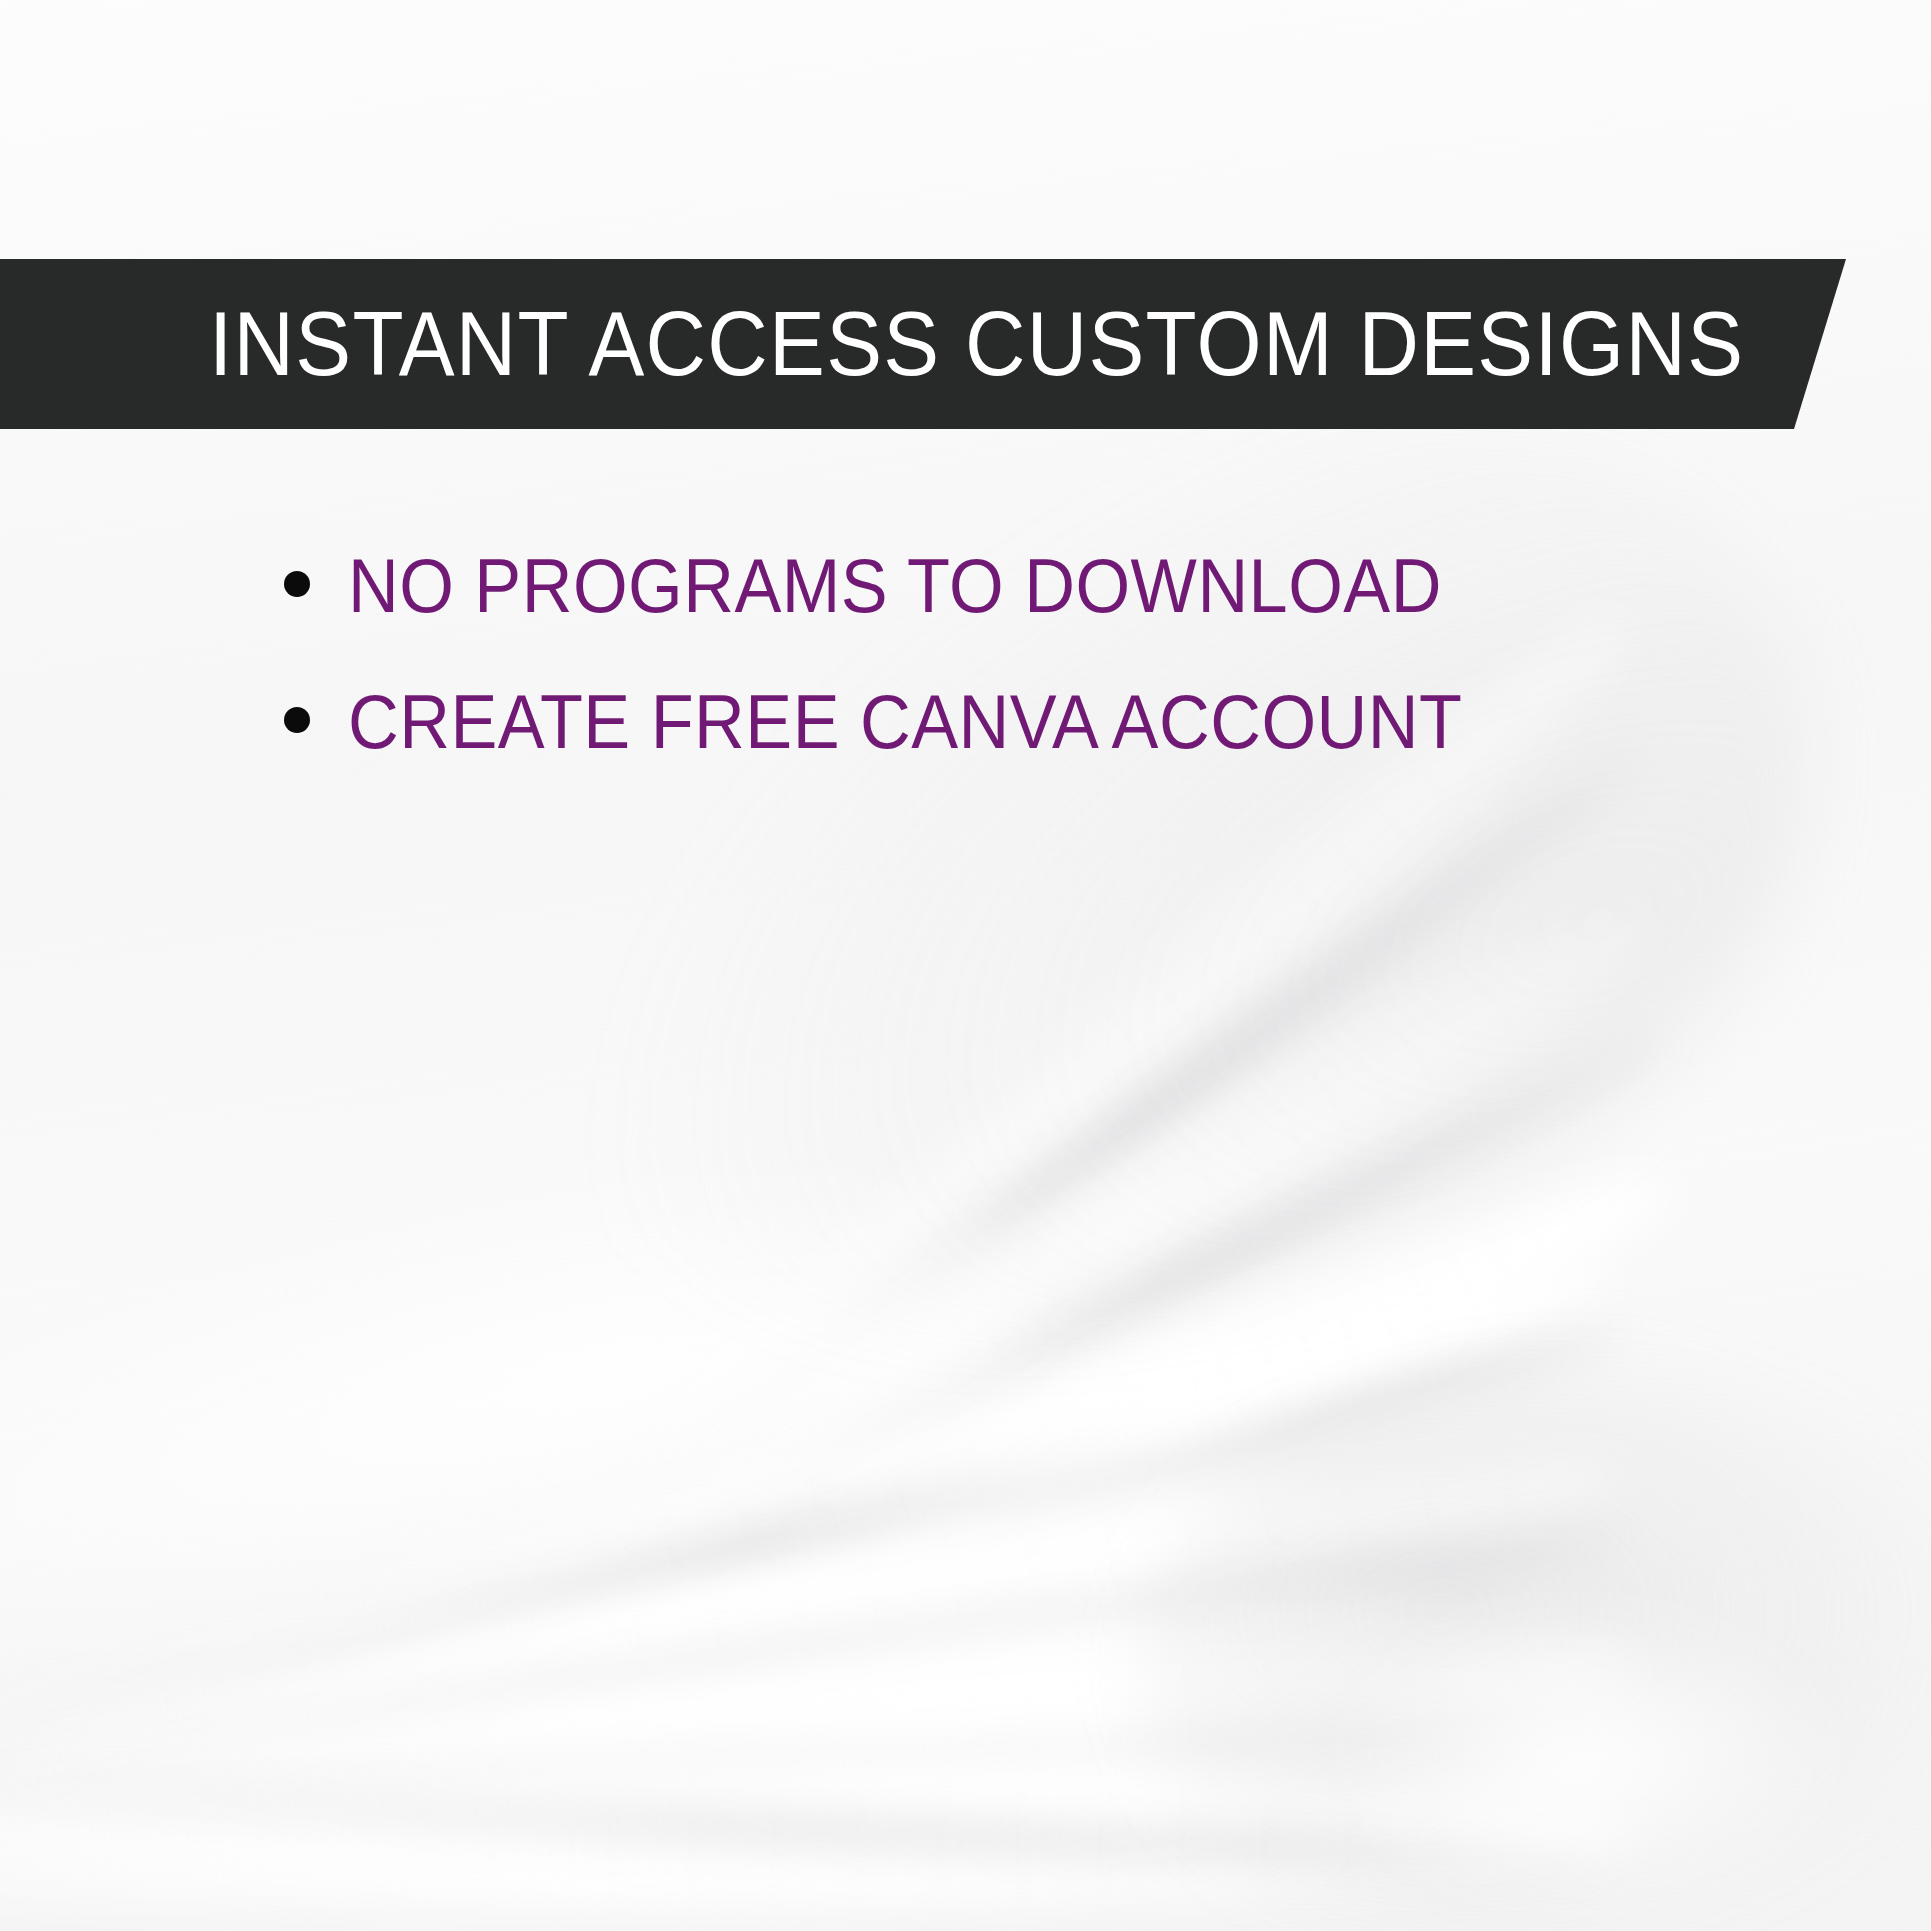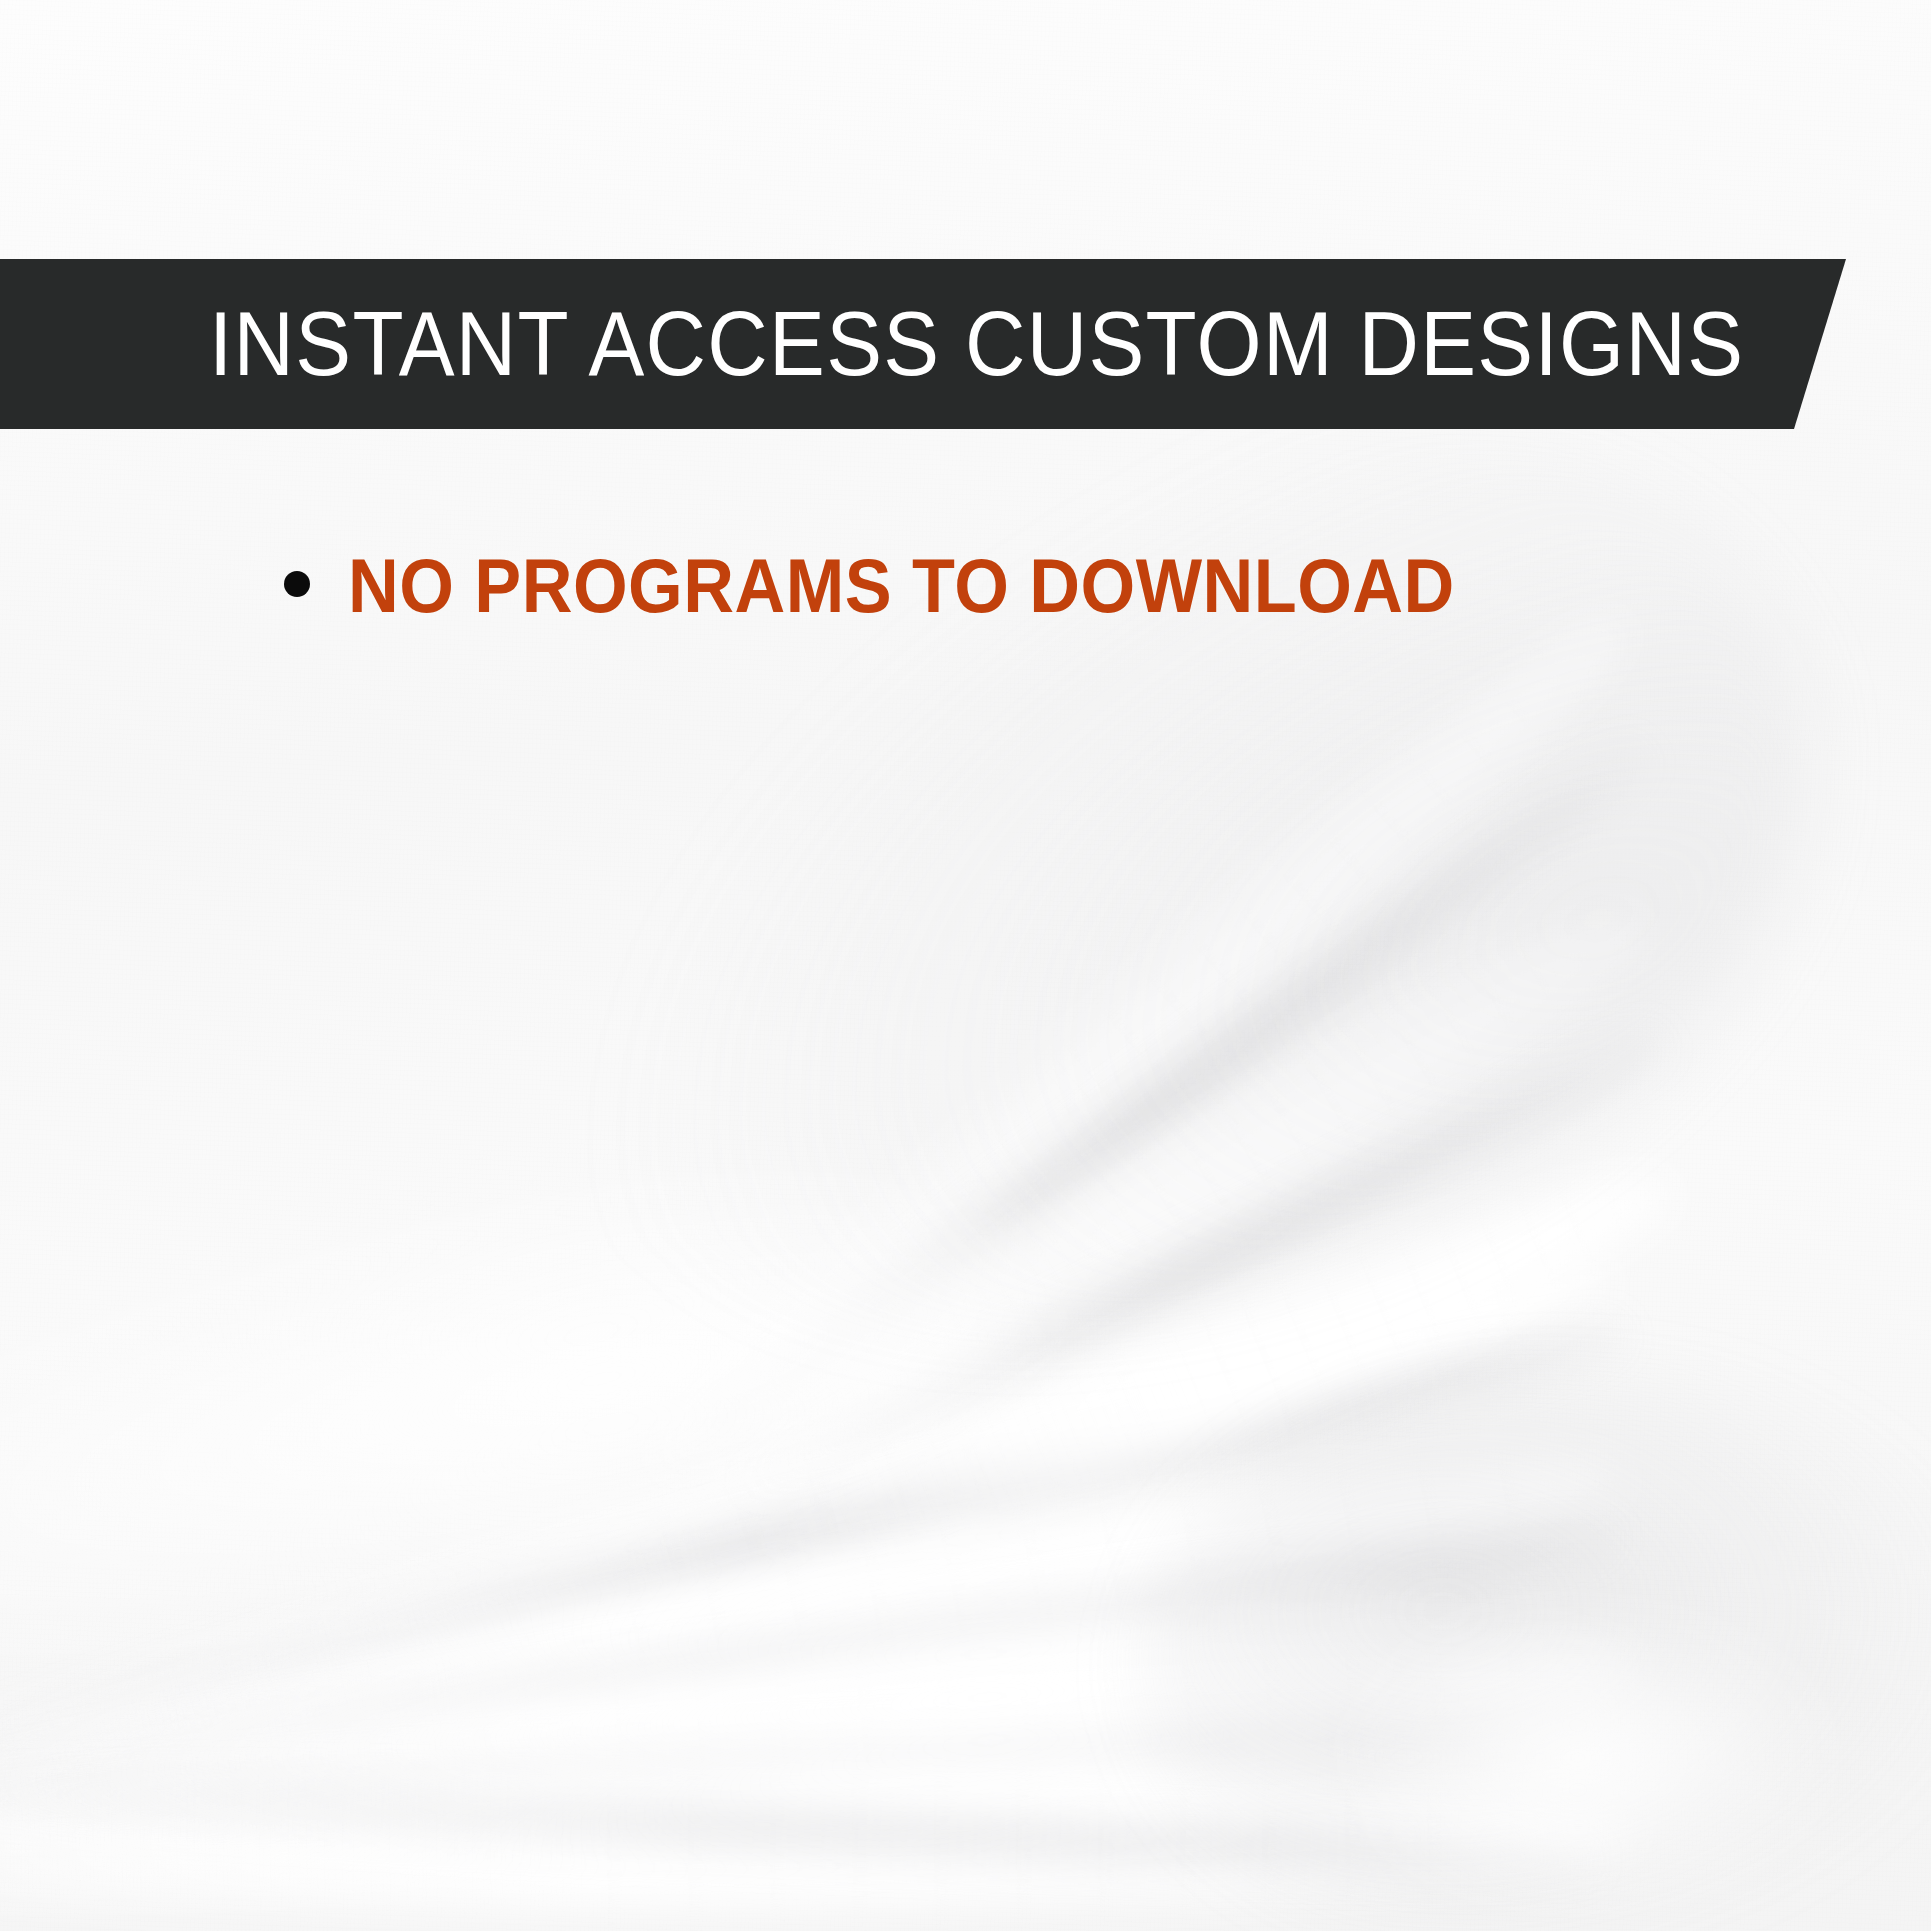--- a/index.html
+++ b/index.html
@@ -89,24 +89,24 @@
     top: 529px;
     width: 1352px;
     list-style: none;
     margin: 0;
     padding: 0;
   }
   .bullet-item {
     position: relative;
     padding-left: 76px;
     margin: 0 0 23px 0;
-    color: #c2410c;
+    color: #701a75;
     font-family: "Liberation Sans", "DejaVu Sans", sans-serif;
     font-size: 76px;
-    font-weight: 700;
+    font-weight: 400;
     line-height: 113px;
     letter-spacing: 0.5px;
   }
   .bullet-item:last-child { margin-bottom: 0; }
   .bullet-item .dot {
     position: absolute;
     left: 11.6px;
     top: 42px;
     width: 26px;
     height: 26px;
@@ -153,16 +153,20 @@
 
   <div class="banner">
     <div class="banner-title">INSTANT ACCESS CUSTOM DESIGNS</div>
   </div>
 
   <ul class="bullet-list">
     <li class="bullet-item">
       <span class="dot"></span>
       <span class="txt">NO PROGRAMS TO DOWNLOAD</span>
     </li>
+    <li class="bullet-item">
+      <span class="dot"></span>
+      <span class="txt">CREATE FREE CANVA ACCOUNT</span>
+    </li>
   </ul>
 
 </div>
 
 
 </body></html>

